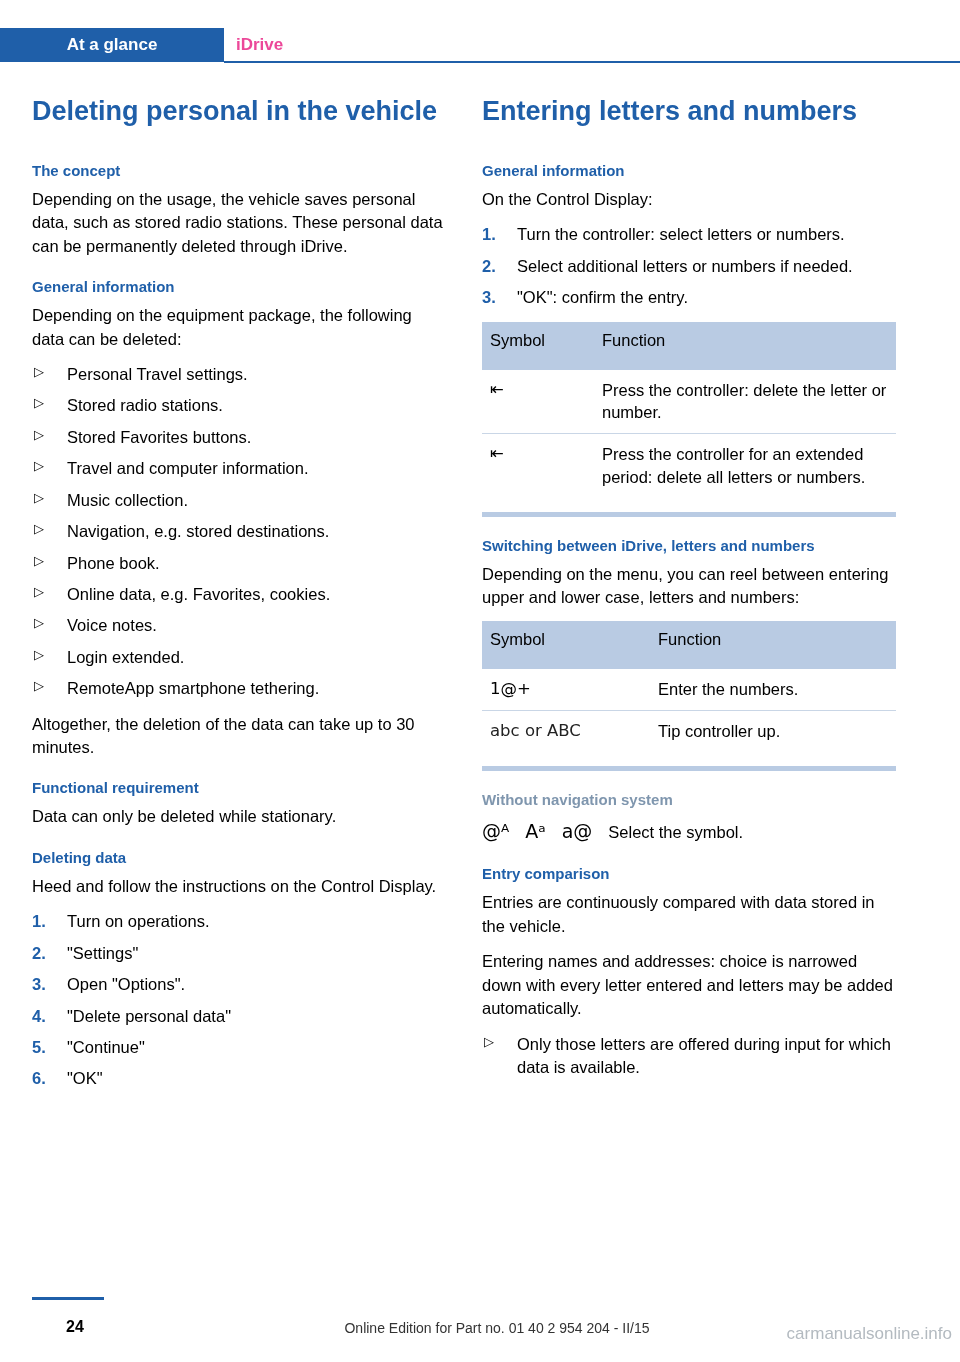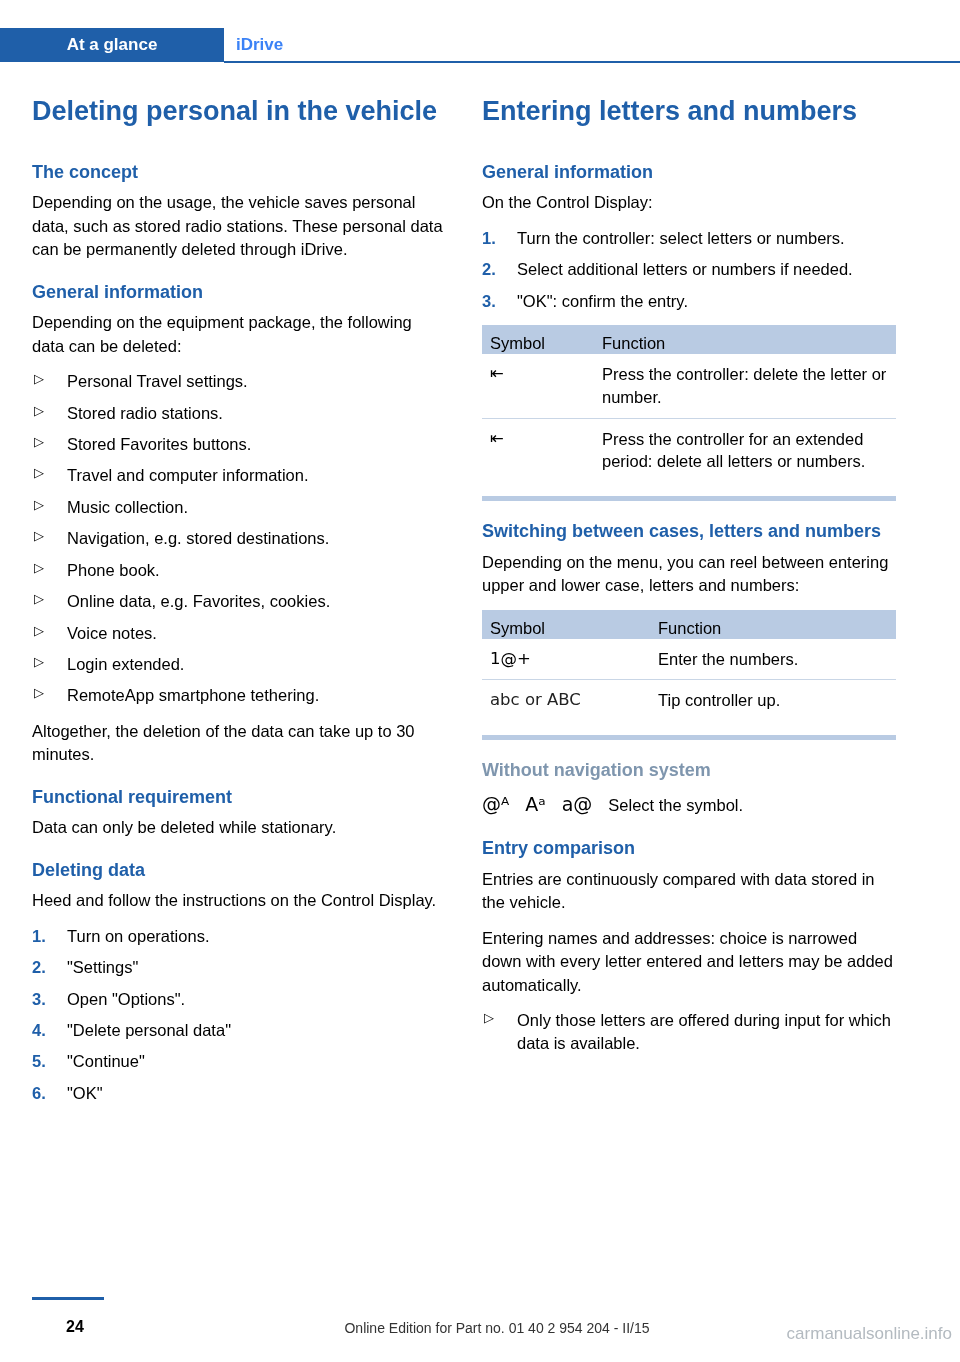--- a/index.html
+++ b/index.html
@@ -40,21 +40,21 @@
     justify-content: center;
     box-sizing: border-box;
   }
   .header-section {
     position: absolute;
     top: 28px;
     left: 236px;
     height: 34px;
     display: flex;
     align-items: center;
-    color: #3b82f6;
+    color: #ec4899;
     font-size: 17px;
     font-weight: bold;
   }
   .header-rule {
     position: absolute;
     top: 61px;
     left: 224px;
     width: 736px;
     height: 2px;
     background: #1f5fa9;
@@ -71,21 +71,21 @@
 
   h1 {
     color: #1f5fa9;
     font-size: 27px;
     font-weight: bold;
     line-height: 1.18;
     margin: 0 0 34px 0;
   }
   h2 {
     color: #1f5fa9;
-    font-size: 18px;
+    font-size: 15px;
     font-weight: bold;
     line-height: 1.2;
     margin: 20px 0 8px 0;
   }
   h2.first { margin-top: 0; }
   h2.grey {
     color: #7f96ae;
   }
   p {
     font-size: 16.5px;
@@ -139,21 +139,21 @@
     width: 414px;
     border-collapse: collapse;
     margin: 6px 0 14px 0;
   }
   table.symtable thead th {
     background: #b9cbe3;
     color: #000;
     font-size: 16.5px;
     font-weight: normal;
     text-align: left;
-    padding: 9px 8px 1px 8px;
+    padding: 9px 8px 20px 8px;
   }
   table.symtable tbody td {
     font-size: 16.5px;
     line-height: 1.38;
     padding: 9px 8px 9px 8px;
     vertical-align: top;
     border-bottom: 1px solid #c9d6e6;
   }
   table.symtable tbody tr:last-child td {
     border-bottom: none;
@@ -315,21 +315,21 @@
         </tr>
         <tr>
           <td class="sym-col glyph">⇤</td>
           <td>Press the controller for an extended period: delete all letters or numbers.</td>
         </tr>
       </tbody>
     </table>
     <div class="table-bottom-bar"></div>
   </div>
 
-  <h2>Switching between cases, letters and numbers</h2>
+  <h2>Switching between iDrive, letters and numbers</h2>
   <p>Depending on the menu, you can reel between entering upper and lower case, letters and numbers:</p>
 
   <div class="table-wrap">
     <table class="symtable wide-sym">
       <thead>
         <tr>
           <th class="sym-col">Symbol</th>
           <th>Function</th>
         </tr>
       </thead>

